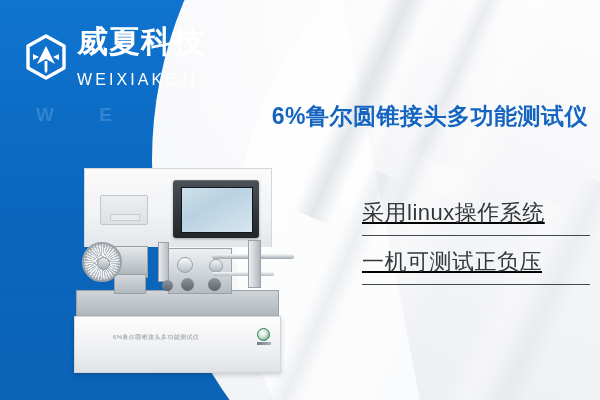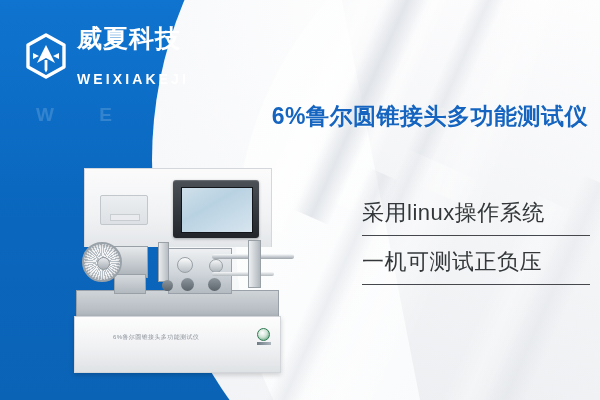--- a/index.html
+++ b/index.html
@@ -82,30 +82,30 @@
     left: 24px;
     top: 26px;
     display: flex;
     align-items: center;
     gap: 9px;
   }
   .logo-mark { width: 44px; height: 46px; display: block; }
   .logo-text { display: flex; flex-direction: column; line-height: 1; }
   .logo-cn {
     color: #ffffff;
-    font-size: 25px;
+    font-size: 31px;
     font-weight: bold;
     letter-spacing: 1px;
   }
   .logo-en {
     color: #ffffff;
-    font-size: 14px;
-    font-weight: bold;
+    font-size: 16px;
+    font-weight: normal;
     letter-spacing: 3.1px;
-    margin-top: 21px;
+    margin-top: 15px;
   }
 
   
   .watermark {
     position: absolute;
     left: 36px;
     top: 104px;
     font-size: 19px;
     font-weight: bold;
     letter-spacing: 20px;
@@ -144,20 +144,21 @@
   .features {
     position: absolute;
     left: 362px;
     top: 196px;
     width: 228px;
   }
   .feature-row {
     padding: 2px 0 7px;
     border-bottom: 1.4px solid #44484d;
     margin-bottom: 9px;
+    text-decoration: underline;
   }
   .feature-row:last-child { margin-bottom: 9px; }
   .feature-text {
     font-size: 22px;
     color: #333739;
     letter-spacing: 0.5px;
     white-space: nowrap;
   }
 
   

